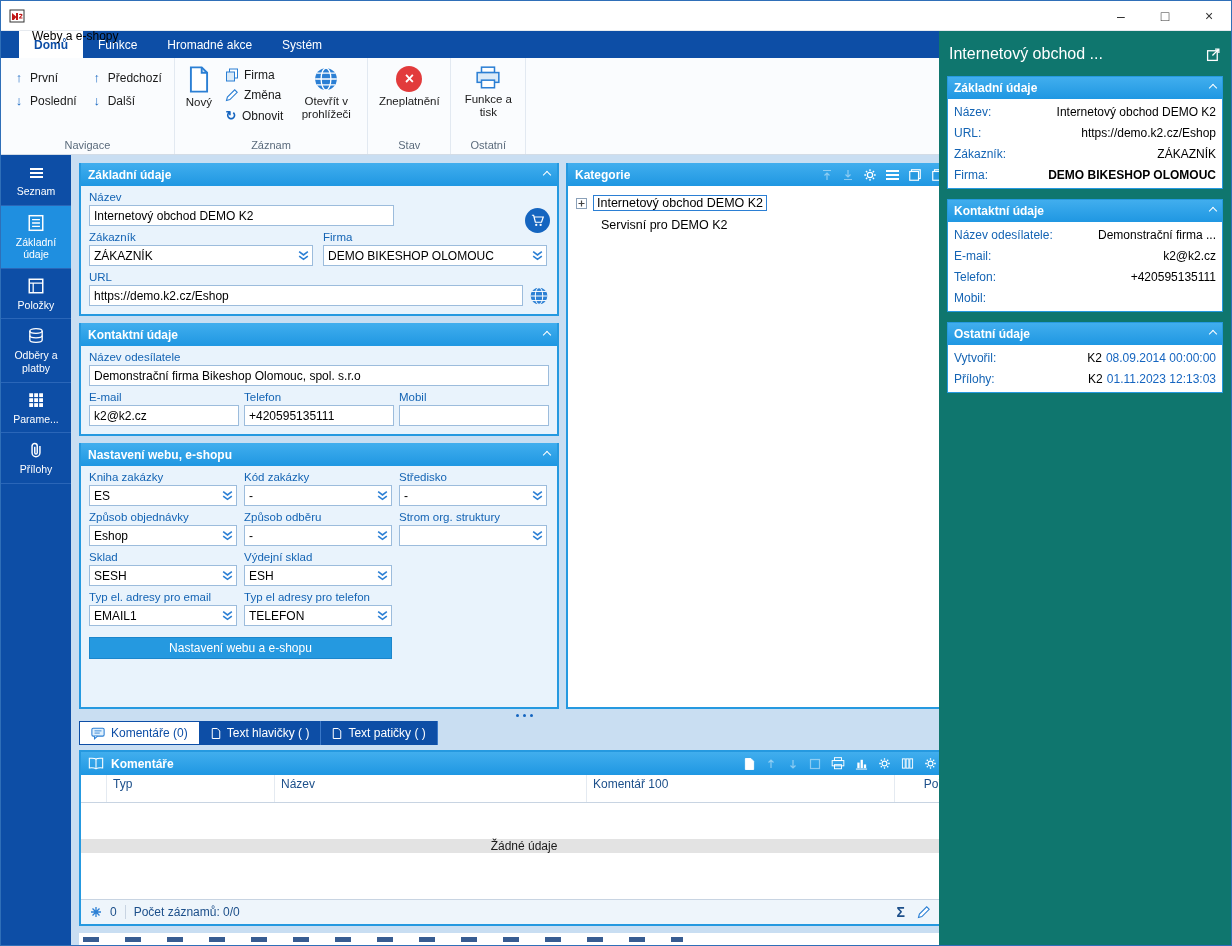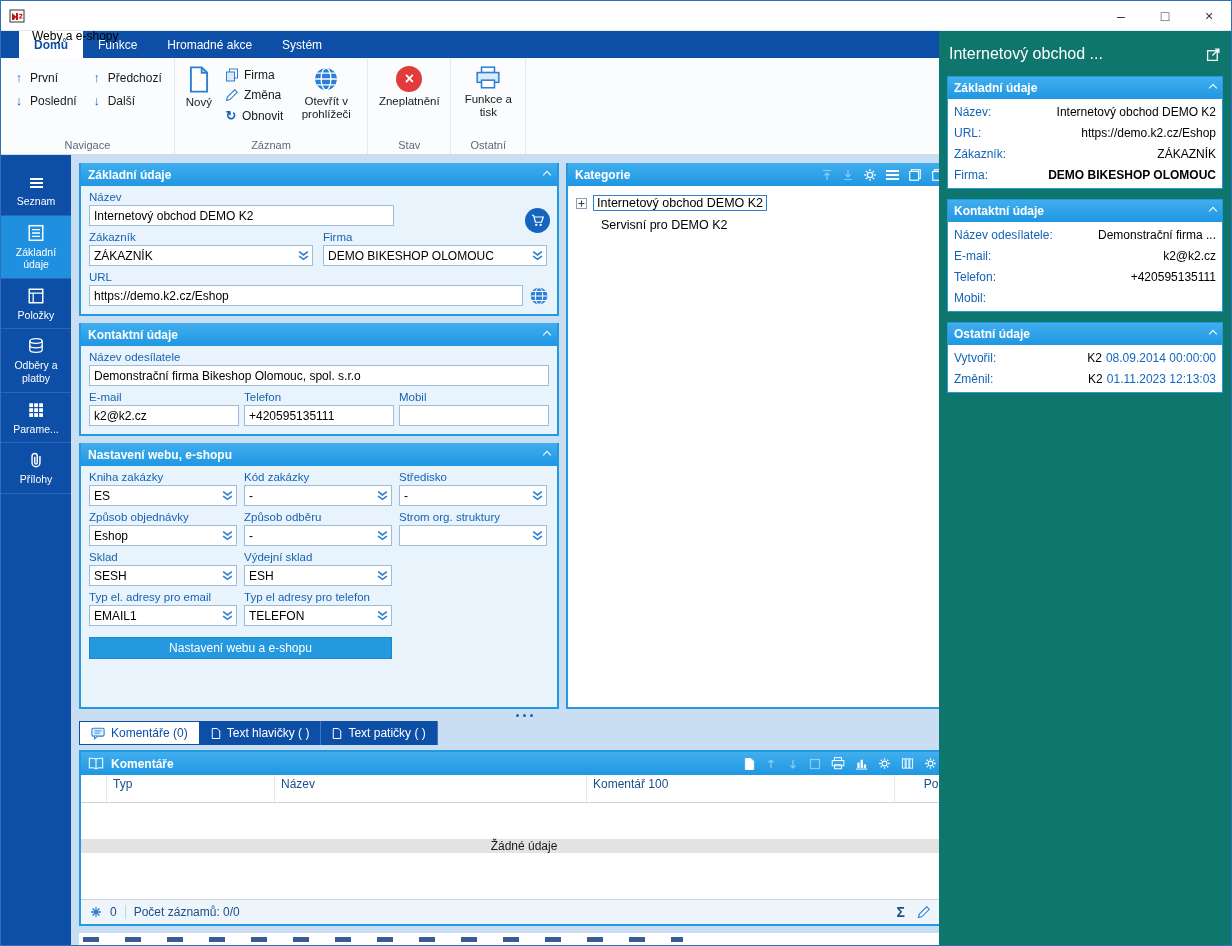--- a/index.html
+++ b/index.html
@@ -28,21 +28,21 @@
   .redx { width:26px; height:26px; border-radius:50%; background:#e23b3c; color:#fff; font-size:16px; font-weight:bold; display:flex; align-items:center; justify-content:center; }
   .ribbon-collapse { position:absolute; right:12px; bottom:6px; color:#5b6b7c; }
   .chev { display:inline-block; width:7px; height:7px; border-left:2px solid currentColor; border-top:2px solid currentColor; transform:rotate(45deg); }
   .chev.sm { width:6px; height:6px; border-width:1.5px; }
 
   
   .main { position:absolute; top:154px; left:0; width:978px; bottom:0; display:flex; background:#c9def2; }
   .preview { position:absolute; top:30px; right:0; width:292px; bottom:0; background:#0f766e; padding:8px; }
 
   
-  .nav-side { width:70px; background:#0d4ea6; display:flex; flex-direction:column; padding-top:12px; }
+  .nav-side { width:70px; background:#0d4ea6; display:flex; flex-direction:column; padding-top:2px; }
   .snav { display:flex; flex-direction:column; align-items:center; gap:4px; padding:8px 2px 7px; color:#fff; font-size:10.5px; line-height:1.2; text-align:center; border-bottom:1px solid #2a66b8; }
   .snav.active { background:#1f8fe0; }
   .burger { display:inline-block; width:13px; height:2px; background:currentColor; box-shadow:0 -4px 0 currentColor, 0 4px 0 currentColor; margin:7px 0; }
 
   
   .center { flex:1; display:flex; flex-direction:column; padding:8px 10px 0 8px; overflow:hidden; }
   .panels-row { display:flex; gap:7px; height:546px; }
   .left-col { width:480px; display:flex; flex-direction:column; gap:7px; }
   .panel { background:#e9f3fc; border:2px solid #2599e0; border-top:none; display:flex; flex-direction:column; }
   .phead { height:23px; min-height:23px; background:linear-gradient(#41aeee,#1f97e2); color:#fff; font-weight:bold; font-size:12px; display:flex; align-items:center; padding:0 7px; gap:7px; }
@@ -796,21 +796,21 @@
         <span style="margin-left:auto" class="chev sm"></span>
       </div>
       <div class="psec-body">
         <div class="prow">
           <span class="plab">Vytvořil:</span>
           <span class="pval">
             <span>K2</span><span class="pdate">08.09.2014 00:00:00</span>
           </span>
         </div>
         <div class="prow">
-          <span class="plab">Změnil:</span>
+          <span class="plab">Přílohy:</span>
           <span class="pval">
             <span>K2</span><span class="pdate">01.11.2023 12:13:03</span>
           </span>
         </div>
       </div>
     </div>
   </div>
 
 </div>
 

